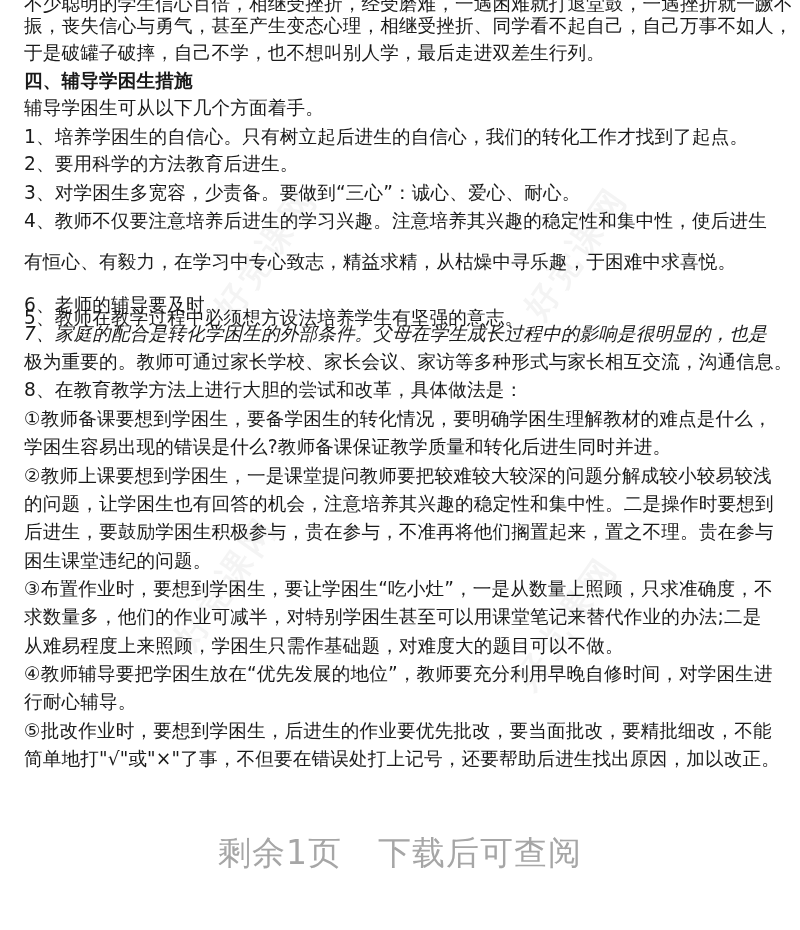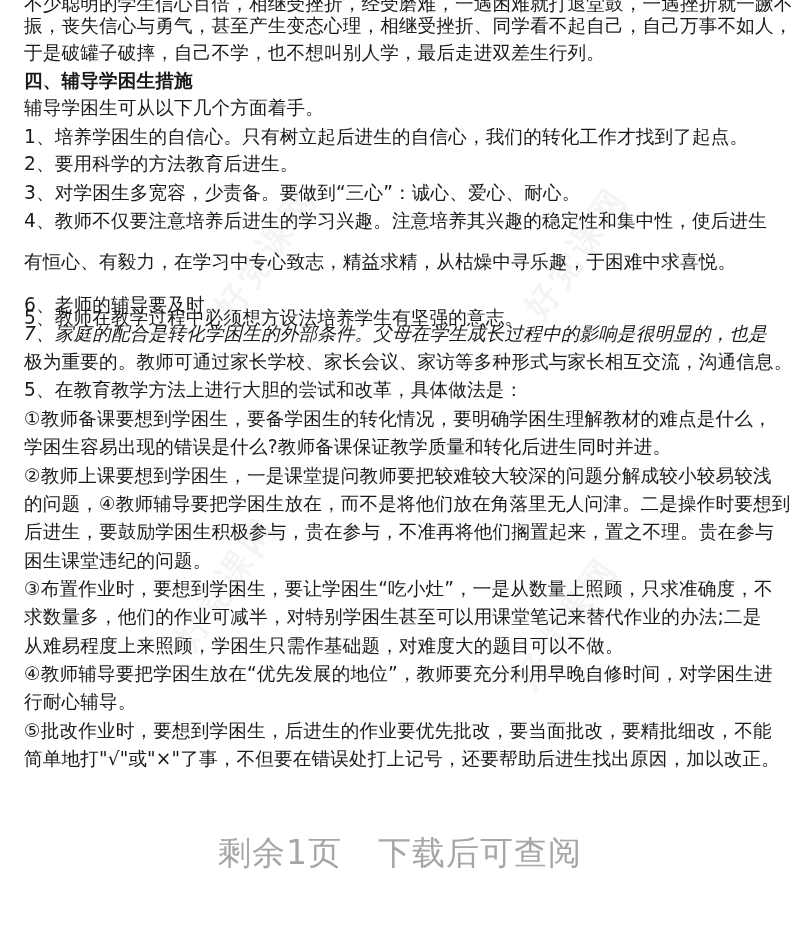--- a/index.html
+++ b/index.html
@@ -34,25 +34,25 @@
       <div class="line" style="top: 96px;">辅导学困生可从以下几个方面着手。</div>
       <div class="line" style="top: 125px;">1、培养学困生的自信心。只有树立起后进生的自信心，我们的转化工作才找到了起点。</div>
       <div class="line" style="top: 152px;">2、要用科学的方法教育后进生。</div>
       <div class="line" style="top: 181px;">3、对学困生多宽容，少责备。要做到“三心”：诚心、爱心、耐心。</div>
       <div class="line" style="top: 209px;">4、教师不仅要注意培养后进生的学习兴趣。注意培养其兴趣的稳定性和集中性，使后进生</div>
       <div class="line" style="top: 238px; margin-top: 12px;">有恒心、有毅力，在学习中专心致志，精益求精，从枯燥中寻乐趣，于困难中求喜悦。</div>
       <div class="line" style="top: 266px; margin-top: 40px;">5、教师在教学过程中必须想方设法培养学生有坚强的意志。</div>
       <div class="line" style="top: 293px;">6、老师的辅导要及时。</div>
       <div class="line" style="top: 322px; font-style: italic;">7、家庭的配合是转化学困生的外部条件。父母在学生成长过程中的影响是很明显的，也是</div>
       <div class="line" style="top: 350px;">极为重要的。教师可通过家长学校、家长会议、家访等多种形式与家长相互交流，沟通信息。</div>
-      <div class="line" style="top: 378px;">5、在教育教学方法上进行大胆的尝试和改革，具体做法是：</div>
+      <div class="line" style="top: 378px;">8、在教育教学方法上进行大胆的尝试和改革，具体做法是：</div>
       <div class="line" style="top: 407px;">①教师备课要想到学困生，要备学困生的转化情况，要明确学困生理解教材的难点是什么，</div>
       <div class="line" style="top: 435px;">学困生容易出现的错误是什么?教师备课保证教学质量和转化后进生同时并进。</div>
       <div class="line" style="top: 464px;">②教师上课要想到学困生，一是课堂提问教师要把较难较大较深的问题分解成较小较易较浅</div>
-      <div class="line" style="top: 492px;">的问题，④教师辅导要把学困生放在，而不是将他们放在角落里无人问津。二是操作时要想到</div>
+      <div class="line" style="top: 492px;">的问题，让学困生也有回答的机会，注意培养其兴趣的稳定性和集中性。二是操作时要想到</div>
       <div class="line" style="top: 520px;">后进生，要鼓励学困生积极参与，贵在参与，不准再将他们搁置起来，置之不理。贵在参与</div>
       <div class="line" style="top: 549px;">困生课堂违纪的问题。</div>
       <div class="line" style="top: 577px;">③布置作业时，要想到学困生，要让学困生“吃小灶”，一是从数量上照顾，只求准确度，不</div>
       <div class="line" style="top: 605px;">求数量多，他们的作业可减半，对特别学困生甚至可以用课堂笔记来替代作业的办法;二是</div>
       <div class="line" style="top: 634px;">从难易程度上来照顾，学困生只需作基础题，对难度大的题目可以不做。</div>
       <div class="line" style="top: 662px;">④教师辅导要把学困生放在“优先发展的地位”，教师要充分利用早晚自修时间，对学困生进</div>
       <div class="line" style="top: 690px;">行耐心辅导。</div>
       <div class="line" style="top: 719px;">⑤批改作业时，要想到学困生，后进生的作业要优先批改，要当面批改，要精批细改，不能</div>
       <div class="line" style="top: 747px;">简单地打"√"或"×"了事，不但要在错误处打上记号，还要帮助后进生找出原因，加以改正。</div>
     </div>

